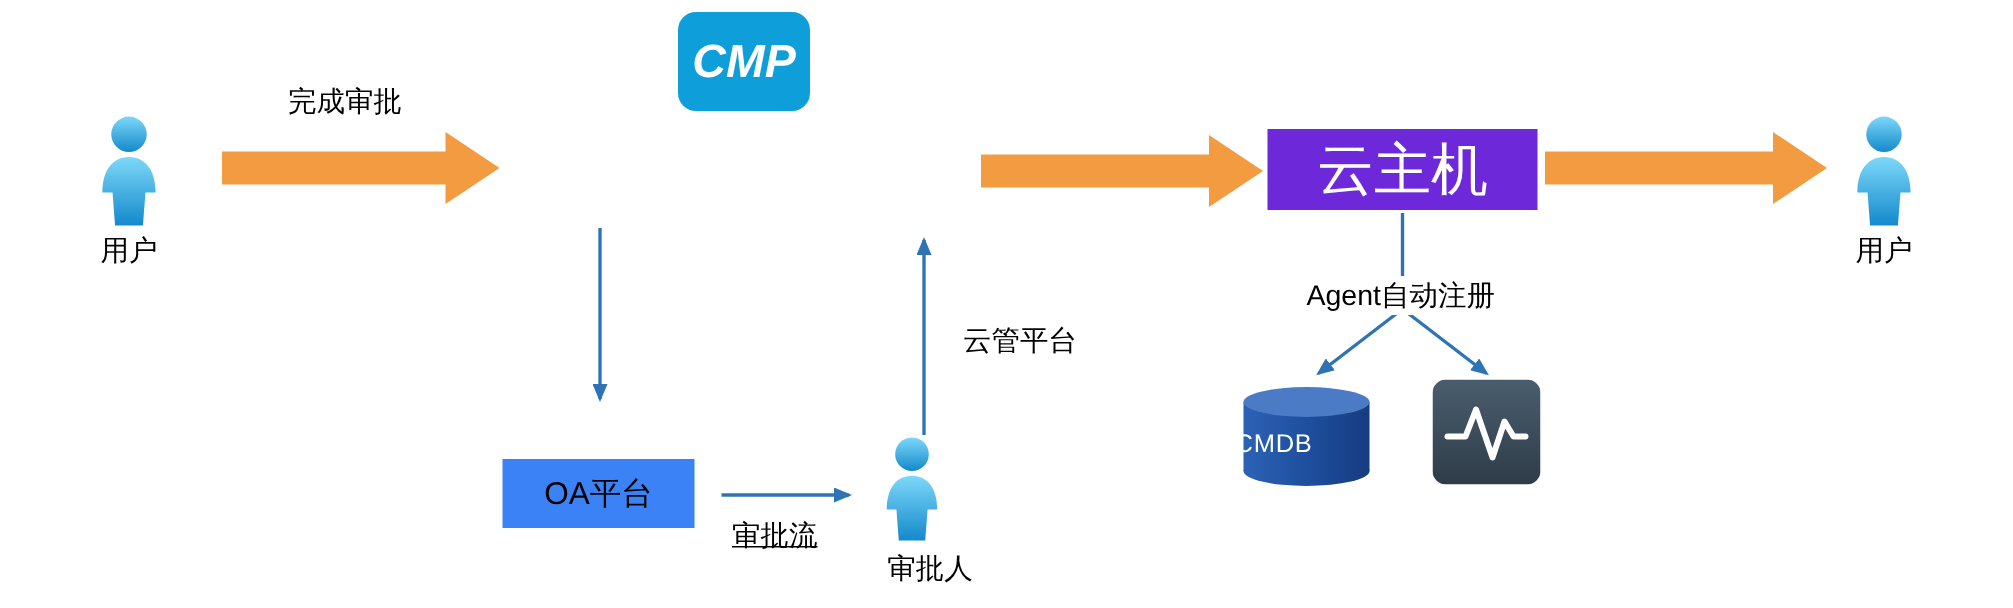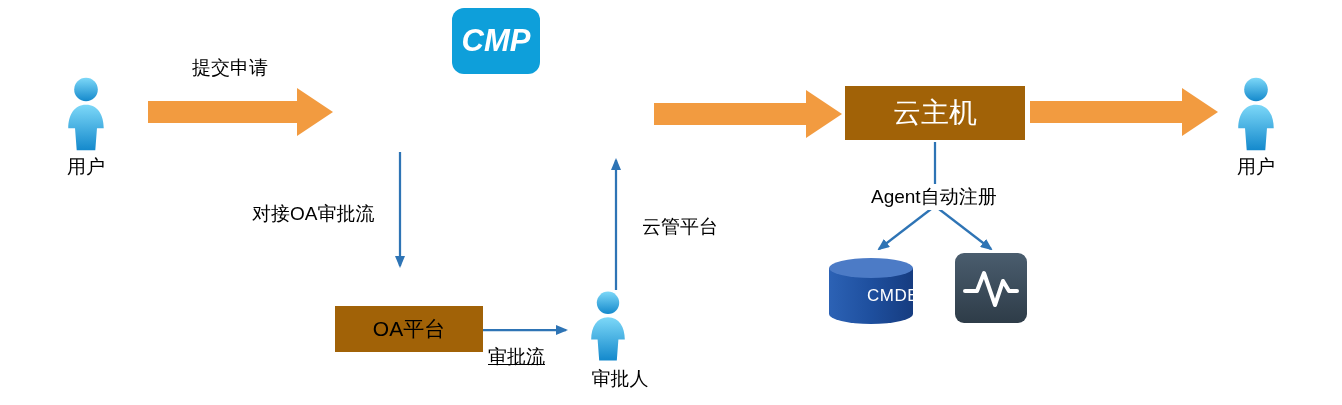--- a/index.html
+++ b/index.html
@@ -15,38 +15,38 @@
   .overlay { position: absolute; left: 0; top: 0; width: 1342px; height: 405px; }
   .node-box {
     position: absolute;
     display: flex;
     align-items: center;
     justify-content: center;
     color: #ffffff;
     white-space: nowrap;
   }
   .platform { left: 345px; top: 84px; width: 300px; height: 64px; background: #00A2E0; font-size: 37px; }
-  .host     { left: 845px; top: 86px; width: 180px; height: 54px; background: #a16207; font-size: 28px; }
+  .host     { left: 845px; top: 86px; width: 180px; height: 54px; background: #6d28d9; font-size: 38px; }
   .badge    { left: 452px; top: 8px;  width: 88px;  height: 66px; background: #0E9FDA; border-radius: 12px; font-size: 31px; font-weight: bold; font-style: italic; }
-  .oa       { left: 335px; top: 306px; width: 148px; height: 46px; background: #a16207; color: #000000; font-size: 21px; }
+  .oa       { left: 335px; top: 306px; width: 128px; height: 46px; background: #3b82f6; color: #000000; font-size: 21px; }
   .label {
     position: absolute;
     font-size: 19px;
     color: #000000;
     white-space: nowrap;
   }
   .centered { text-align: center; }
   .agent-label { background: #ffffff; padding: 0 3px; }
   .person { position: absolute; }
   .person svg { display: block; width: 100%; height: 100%; }
   .cmdb { position: absolute; left: 823px; top: 256px; width: 96px; height: 70px; }
   .cmdb svg { display: block; width: 100%; height: 100%; }
   .cmdb-label {
     position: absolute; left: 0; top: 30px; width: 100%;
-    text-align: right; color: #ffffff; font-size: 17px; letter-spacing: 0.5px;
+    text-align: left; color: #ffffff; font-size: 17px; letter-spacing: 0.5px;
   }
   .monitor { position: absolute; left: 955px; top: 253px; width: 72px; height: 70px; }
   .monitor svg { display: block; width: 100%; height: 100%; }
 </style>
 </head>
 <body>
 
 <div class="canvas">
 
   <svg class="overlay" width="1342" height="405" viewBox="0 0 1342 405" xmlns="http://www.w3.org/2000/svg">
@@ -75,21 +75,21 @@
           <stop offset="0" stop-color="#7DD8F8"></stop>
           <stop offset="1" stop-color="#1489CC"></stop>
         </linearGradient>
       </defs>
       <circle cx="30" cy="16" r="14" fill="url(#pg1)"></circle>
       <path d="M30,34 C16,34 9,46 9,62 L17,62 L19,88 L41,88 L43,62 L51,62 C51,46 44,34 30,34 Z" fill="url(#pg1)"></path>
     </svg>
   </div>
   <div class="label centered" style="left:56px; top:154px; width:60px;">用户</div>
 
-  <div class="label centered" style="left:168px; top:55px; width:124px;">提交申请</div>
+  <div class="label centered" style="left:168px; top:55px; width:124px;">完成审批</div>
 
   <div class="node-box badge">
     <span>CMP</span>
   </div>
 
 
   <div class="node-box host">
     <span>云主机</span>
   </div>
 
@@ -101,21 +101,20 @@
           <stop offset="0" stop-color="#7DD8F8"></stop>
           <stop offset="1" stop-color="#1489CC"></stop>
         </linearGradient>
       </defs>
       <circle cx="30" cy="16" r="14" fill="url(#pg2)"></circle>
       <path d="M30,34 C16,34 9,46 9,62 L17,62 L19,88 L41,88 L43,62 L51,62 C51,46 44,34 30,34 Z" fill="url(#pg2)"></path>
     </svg>
   </div>
   <div class="label centered" style="left:1226px; top:154px; width:60px;">用户</div>
 
-  <div class="label" style="left:252px; top:201px;">对接OA审批流</div>
 
   <div class="node-box oa">
     <span>OA平台</span>
   </div>
 
   <div class="label" style="left:488px; top:344px;text-decoration:underline;">审批流</div>
 
   <div class="person" style="left:584px; top:290px; width:48px; height:72px;">
     <svg viewBox="0 0 60 90" xmlns="http://www.w3.org/2000/svg">
       <defs>

